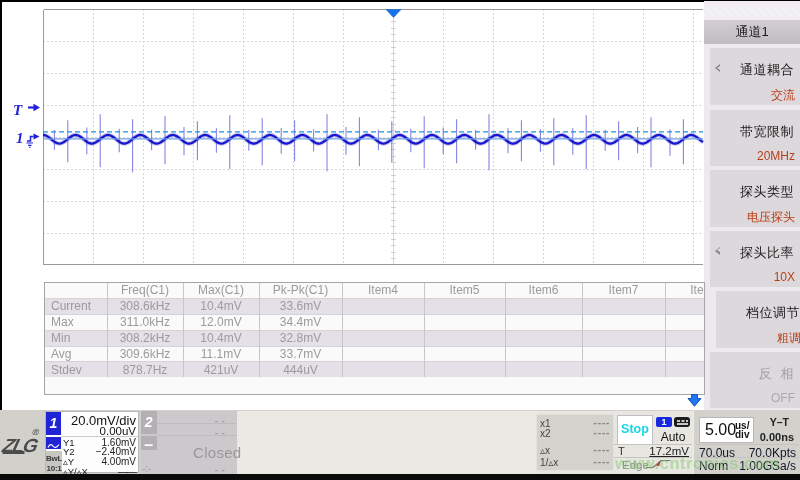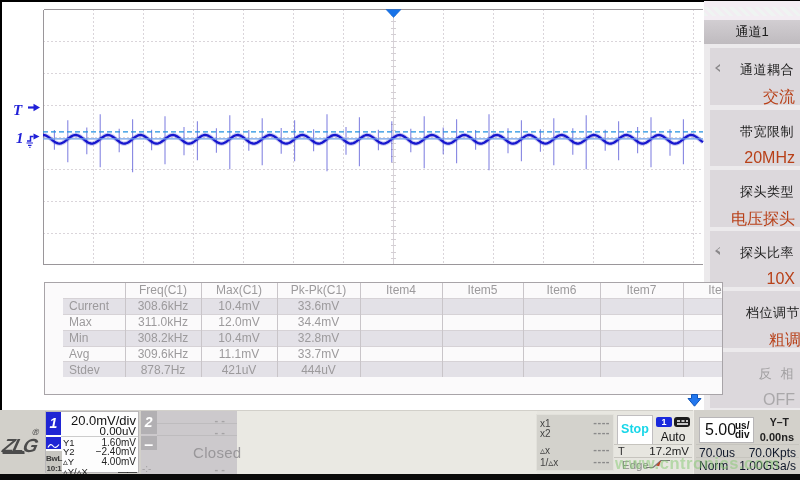--- a/index.html
+++ b/index.html
@@ -7,27 +7,27 @@
   .abs{position:absolute;}
   
   #panel{left:704px;top:1px;width:100px;height:411px;background:#eceaec;}
   #panel .topstrip{position:absolute;left:0;top:0;width:96px;height:19px;background:#f3edf3;}
   #panel .hatch{position:absolute;left:0;top:6px;width:96px;height:9px;
     background:repeating-linear-gradient(45deg,#eff4f2 0 3px,#f2edf2 3px 6px);}
   #panel .hdr{position:absolute;left:0;top:19px;width:96px;height:24px;background:linear-gradient(#d2ced2,#bfbbbf);
     color:#1a1a1a;font-size:13px;text-align:center;line-height:24px;}
   .mitem{position:absolute;left:6px;width:90px;height:56.5px;background:#dcd8dc;box-sizing:border-box;}
   .mlab{position:absolute;right:6px;top:13px;font-size:13px;color:#1c1c1c;letter-spacing:0.5px;white-space:nowrap;}
-  .mval{position:absolute;right:5px;top:39px;font-size:16px;color:#b84018;white-space:nowrap;}
+  .mval{position:absolute;right:5px;top:39px;font-size:12px;color:#b84018;white-space:nowrap;}
   .mitem.dis .mlab{color:#a2a0a2;}
   .mitem.dis .mval{color:#aaa8aa;}
   .marr{position:absolute;left:5px;top:16px;width:0;height:0;border-top:4px solid transparent;border-bottom:4px solid transparent;border-right:5px solid #8a888a;}
   .marr:after{content:"";position:absolute;left:1.5px;top:-2.5px;width:0;height:0;border-top:2.5px solid transparent;border-bottom:2.5px solid transparent;border-right:3px solid #dcd8dc;}
   
-  #tblwrap{left:44px;top:282px;width:659px;height:111px;overflow:hidden;border:1px solid #a8a4a8;background:#fbfafb;padding-left:18px;}
+  #tblwrap{left:44px;top:282px;width:659px;height:111px;overflow:hidden;border:1px solid #a8a4a8;background:#fbfafb;}
   #mtable{border-collapse:collapse;table-layout:fixed;width:700px;font-size:12px;color:#9c9a9c;}
   #mtable td{height:14.9px;padding:0;text-align:center;border-left:1px solid #c9c5c9;border-top:1px solid #d6d2d6;overflow:hidden;white-space:nowrap;}
   #mtable td.rl{border-left:none;text-align:left;padding-left:6px;}
   #mtable tr.h td{border-top:none;}
   #mtable tr.a{background:#e3e1e7;}
   #mtable col{}
   
   #bbar{left:0;top:410px;width:800px;height:64px;background:#d2d0ca;}
   #ch1{left:45px;top:1px;width:94px;height:62px;background:#fdfdfd;border:1px solid #b8b6b8;box-sizing:border-box;}
   #ch1 .sq{position:absolute;left:0px;width:15px;text-align:center;}
@@ -48,21 +48,21 @@
   #closed{position:absolute;left:52px;top:32.5px;font-size:15px;color:#99979a;letter-spacing:0.3px;}
   #xblk{left:536px;top:4px;width:78px;height:57px;background:#d3d2cc;border:1px solid #e2e1db;box-sizing:border-box;}
   .xrow{position:absolute;left:3px;right:3px;height:10px;}
   .xrow span{position:absolute;left:0;top:0;font-size:10px;color:#444;}
   .xrow b{position:absolute;right:0;top:-2px;font-weight:bold;font-size:11px;color:#8a8a8a;letter-spacing:0.5px;}
   #stopbox{left:617px;top:5px;width:34px;height:28px;background:#fff;border:1px solid #c0bec0;color:#17d6e8;font-weight:bold;font-size:12.5px;text-align:center;line-height:27px;}
   .chipb{left:656px;top:7px;width:16px;height:10px;background:#1828dc;border-radius:2px;color:#fff;font-size:9px;font-weight:bold;text-align:center;line-height:10px;}
   .chipk{left:674px;top:7px;width:16px;height:10px;background:#1c1c1c;border-radius:3px;text-align:center;line-height:7px;}
   #auto{left:656px;top:20px;width:34px;font-size:12px;color:#111;text-align:center;}
   #trow{left:618px;top:34.5px;width:71px;font-size:11px;}
-  #trow b{float:right;font-weight:normal;font-size:11.5px;color:#222;}
+  #trow b{float:right;font-weight:normal;font-size:11.5px;color:#222;text-decoration:underline;}
   .hl2{position:absolute;height:1px;background:#c6c4be;}
   #edge{left:622px;top:49px;font-size:11.5px;color:#8a8a8a;}
   #rsec{left:693px;top:0;width:107px;height:64px;background:#d3d1cb;border-left:1px solid #eeece6;}
   #tbbox{position:absolute;left:5px;top:7px;width:53px;height:24px;background:#fff;border:1px solid #b8b6b8;}
   #tb1{position:absolute;left:5px;top:3px;font-size:16px;color:#111;}
   #tb2{position:absolute;left:35px;top:3px;font-size:10px;font-weight:bold;color:#111;line-height:9px;}
   .grow{position:absolute;left:5px;right:5px;height:10px;font-size:12px;color:#0f172a;}
   .grow b{float:right;font-weight:normal;}
   #zlg{left:3px;top:25px;width:40px;height:22px;font-size:19px;font-weight:bold;font-style:italic;color:#4c4c4c;transform:skewX(-14deg);letter-spacing:-1.5px;}#zbar{position:absolute;left:1px;top:15.5px;width:22px;height:2.5px;background:#4c4c4c;transform:skewX(20deg);}
   #reg{position:absolute;left:26px;top:-8px;font-size:9px;font-style:normal;letter-spacing:0;font-weight:normal;color:#3c3c3c;}

